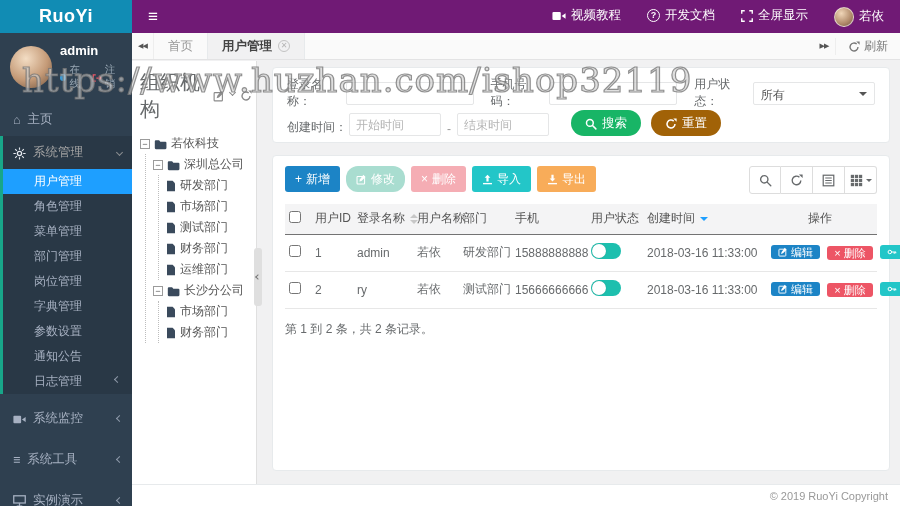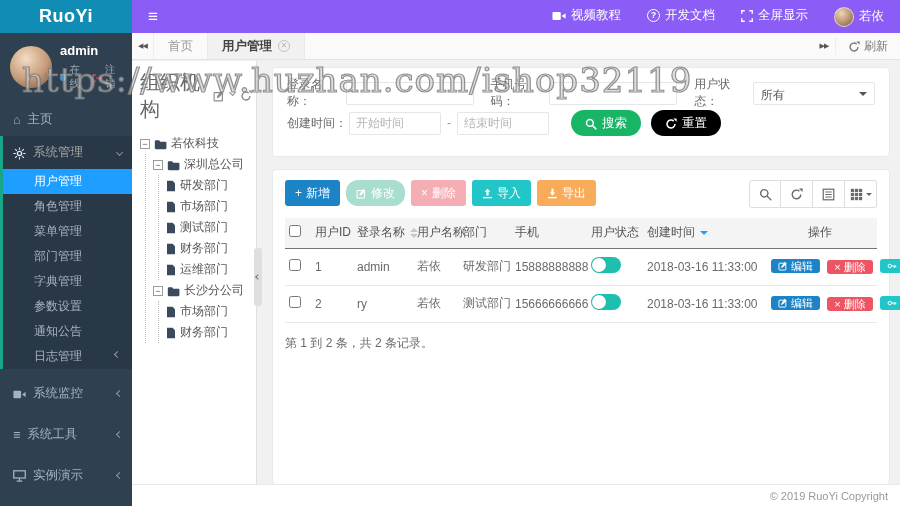--- a/index.html
+++ b/index.html
@@ -4,21 +4,21 @@
 <style>
   * { margin:0; padding:0; box-sizing:border-box; }
   html,body { width:900px; height:506px; }
   body {
     position:relative; overflow:hidden; background:#f1f1f2;
     font-family:"Liberation Sans","DejaVu Sans",sans-serif; font-size:12px; color:#676a6c;
   }
   svg { display:inline-block; vertical-align:middle; }
 
   
-  .topbar { position:absolute; top:0; left:0; right:0; height:33px; background:#8b5cf6; display:flex; align-items:center; z-index:5; }
+  .topbar { position:absolute; top:0; left:0; right:0; height:33px; background:#701a75; display:flex; align-items:center; z-index:5; }
   .logo { width:132px; height:33px; display:flex; align-items:center; justify-content:center; color:#fff; font-size:18px; font-weight:bold; letter-spacing:.5px; background:#118cb4; }
   .hamburger { color:#fff; font-size:17px; margin-left:16px; cursor:pointer; line-height:1; }
   .topnav { margin-left:auto; display:flex; align-items:flex-start; gap:26px; padding-right:16px; color:#fff; font-size:12.5px; }
   .topnav-item { display:flex; align-items:center; gap:5px; cursor:pointer; }
   .q-circle { display:inline-flex; width:13px; height:13px; border:1px solid #fff; border-radius:50%; align-items:center; justify-content:center; font-size:9px; font-weight:bold; }
   .avatar-sm { width:20px; height:20px; border-radius:50%; background:radial-gradient(circle at 35% 30%, #f0d6b8, #b08a6a 60%, #6d513d); border:1px solid rgba(255,255,255,.6); }
 
   
   .sidebar { position:absolute; top:33px; left:0; bottom:0; width:132px; background:#2f4050; z-index:4; }
   .user-panel { padding:10px 8px 8px 10px; display:flex; gap:8px; align-items:center; }
@@ -71,21 +71,21 @@
   .form-label { color:#676a6c; margin-right:2px; }
   .txt { border:1px solid #e5e6e7; border-radius:2px; height:23px; padding:0 6px; font-size:12px; width:128px; color:#555; font-family:inherit; }
   .txt::placeholder { color:#b5b5b5; }
   .txt.date { width:92px; }
   .fake-select { position:relative; border:1px solid #e5e6e7; border-radius:2px; height:23px; width:128px; padding:4px 18px 0 7px; color:#555; cursor:pointer; background:#fff; }
   .fake-select::after { content:""; position:absolute; right:7px; top:9px; border:4px solid transparent; border-top-color:#555; }
   .gap18 { width:18px; }
   .range-sep { color:#999; margin:0 6px; }
   .pill { display:inline-flex; align-items:center; gap:5px; color:#fff; border:none; border-radius:14px; height:26px; padding:0 14px; font-size:12.5px; cursor:pointer; font-family:inherit; }
   .pill-search { background:#18b566; margin-left:22px; }
-  .pill-reset { background:#000000; margin-left:10px; }
+  .pill-reset { background:#a16207; margin-left:10px; }
 
   .table-card { padding:10px 12px; height:316px; }
   .toolbar { display:flex; align-items:flex-start; }
   .tbtn { display:inline-flex; align-items:center; gap:4px; color:#fff; border:none; border-radius:3px; height:26px; padding:0 10px; font-size:12px; margin-right:6px; cursor:pointer; font-family:inherit; }
   .tbtn-add { background:#1c84c6; }
   .tbtn-mod { background:#a9ddd0;border-radius:12px; }
   .tbtn-del { background:#f5adb4; }
   .tbtn-imp { background:#23c6c8; }
   .tbtn-exp { background:#f8ac59; }
   .icon-group { margin-left:auto; display:flex; }
@@ -177,20 +177,21 @@
               <path d="M8 0.5v3M8 12.5v3M0.5 8h3M12.5 8h3M2.7 2.7l2.1 2.1M11.2 11.2l2.1 2.1M13.3 2.7l-2.1 2.1M4.8 11.2l-2.1 2.1" stroke="#e4e9ef" stroke-width="1.4"></path>
             </svg></span>
         <span>系统管理</span>
         <span class="chev chev-down"></span>
       </div>
       <div>
         <span class="submenu-item active">用户管理</span>
         <span class="submenu-item">角色管理</span>
         <span class="submenu-item">菜单管理</span>
         <span class="submenu-item">部门管理</span>
+        <span class="submenu-item">岗位管理</span>
         <span class="submenu-item">字典管理</span>
         <span class="submenu-item">参数设置</span>
         <span class="submenu-item">通知公告</span>
         <span class="submenu-item"><span class="chev chev-left"></span><span>日志管理</span></span>
       </div>
     </div>
     <div class="menu-gap"></div>
     <div class="menu-item">
       <span><svg width="13" height="11" viewBox="0 0 16 12">
             <rect x="0.5" y="1.5" width="9.5" height="9" rx="1.2" fill="#a7b1c2"></rect>
@@ -339,21 +340,21 @@
     <div class="form-row">
       <span class="form-label">登录名称：</span>
       <input class="txt" type="text" style="">
       <span class="gap18"></span>
       <span class="form-label">手机号码：</span>
       <input class="txt" type="text" style="">
       <span class="gap18"></span>
       <span class="form-label">用户状态：</span>
       <div class="fake-select"><span>所有</span></div>
     </div>
-    <div class="form-row" style="margin-bottom:14px;">
+    <div class="form-row" style="margin-bottom:0;align-items:flex-end;">
       <span class="form-label">创建时间：</span>
       <input class="txt date" type="text" placeholder="开始时间" style="">
       <span class="range-sep">-</span>
       <input class="txt date" type="text" placeholder="结束时间" style="">
       <button class="pill pill-search">
         <span><svg width="12" height="12" viewBox="0 0 16 16">
               <circle cx="6.5" cy="6.5" r="4.5" fill="none" stroke="#fff" stroke-width="2"></circle>
               <path d="M10 10l4.5 4.5" stroke="#fff" stroke-width="2" stroke-linecap="round"></path>
             </svg></span>
         <span>搜索</span>

